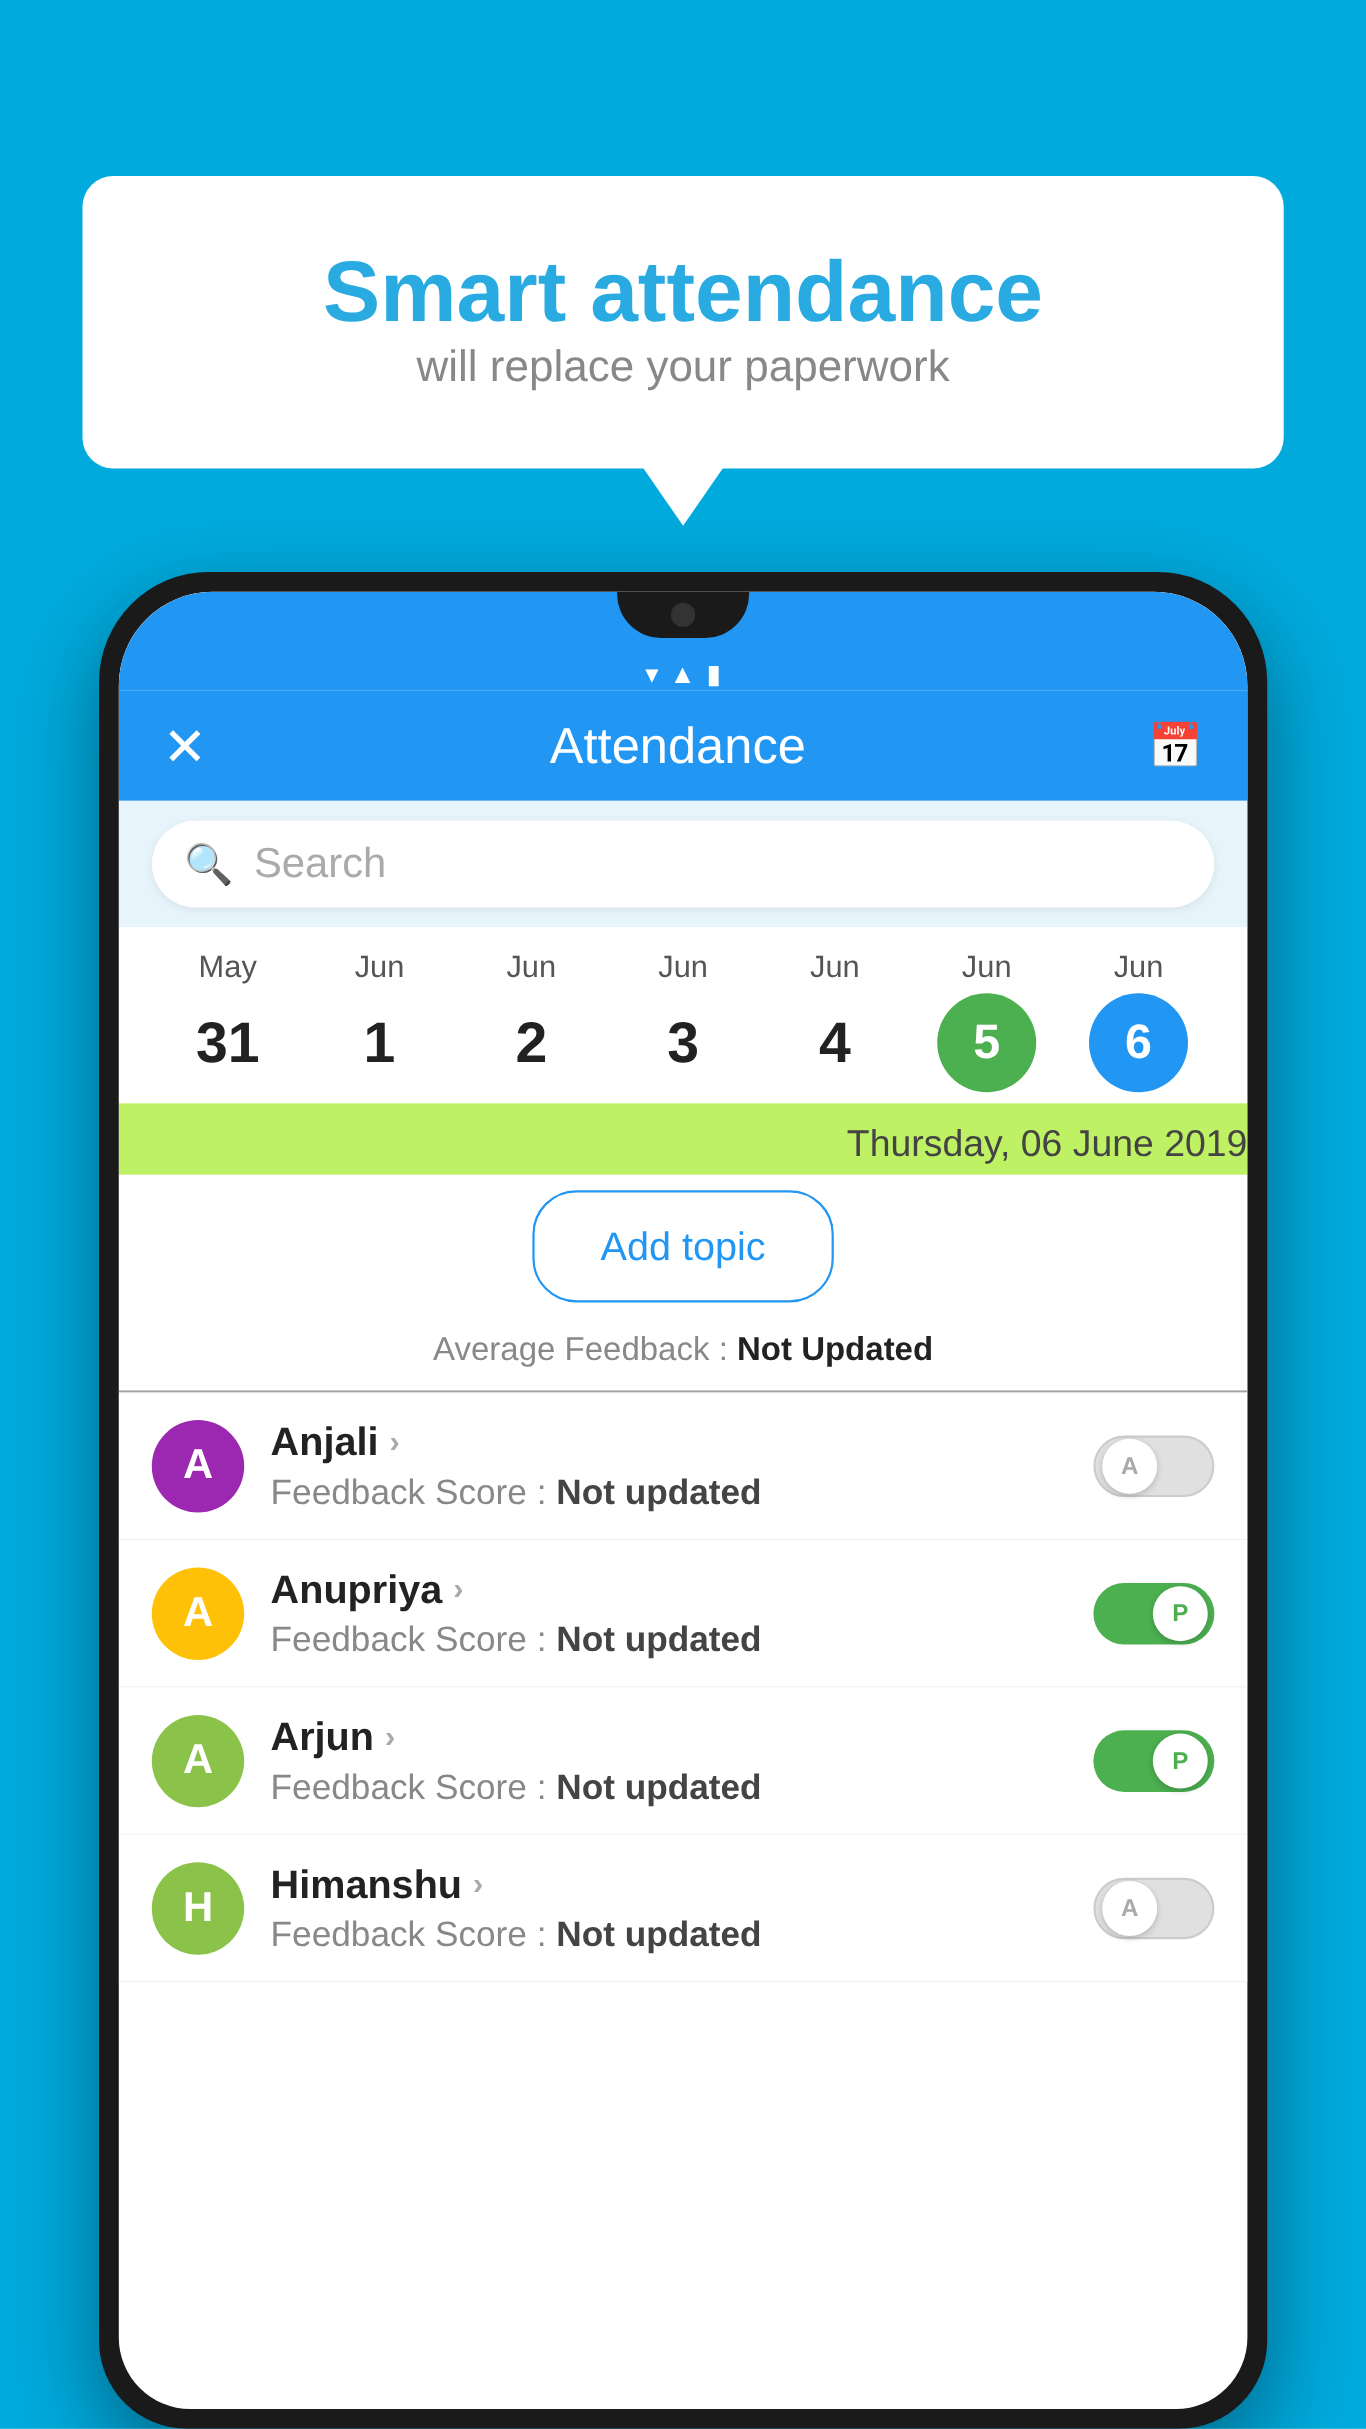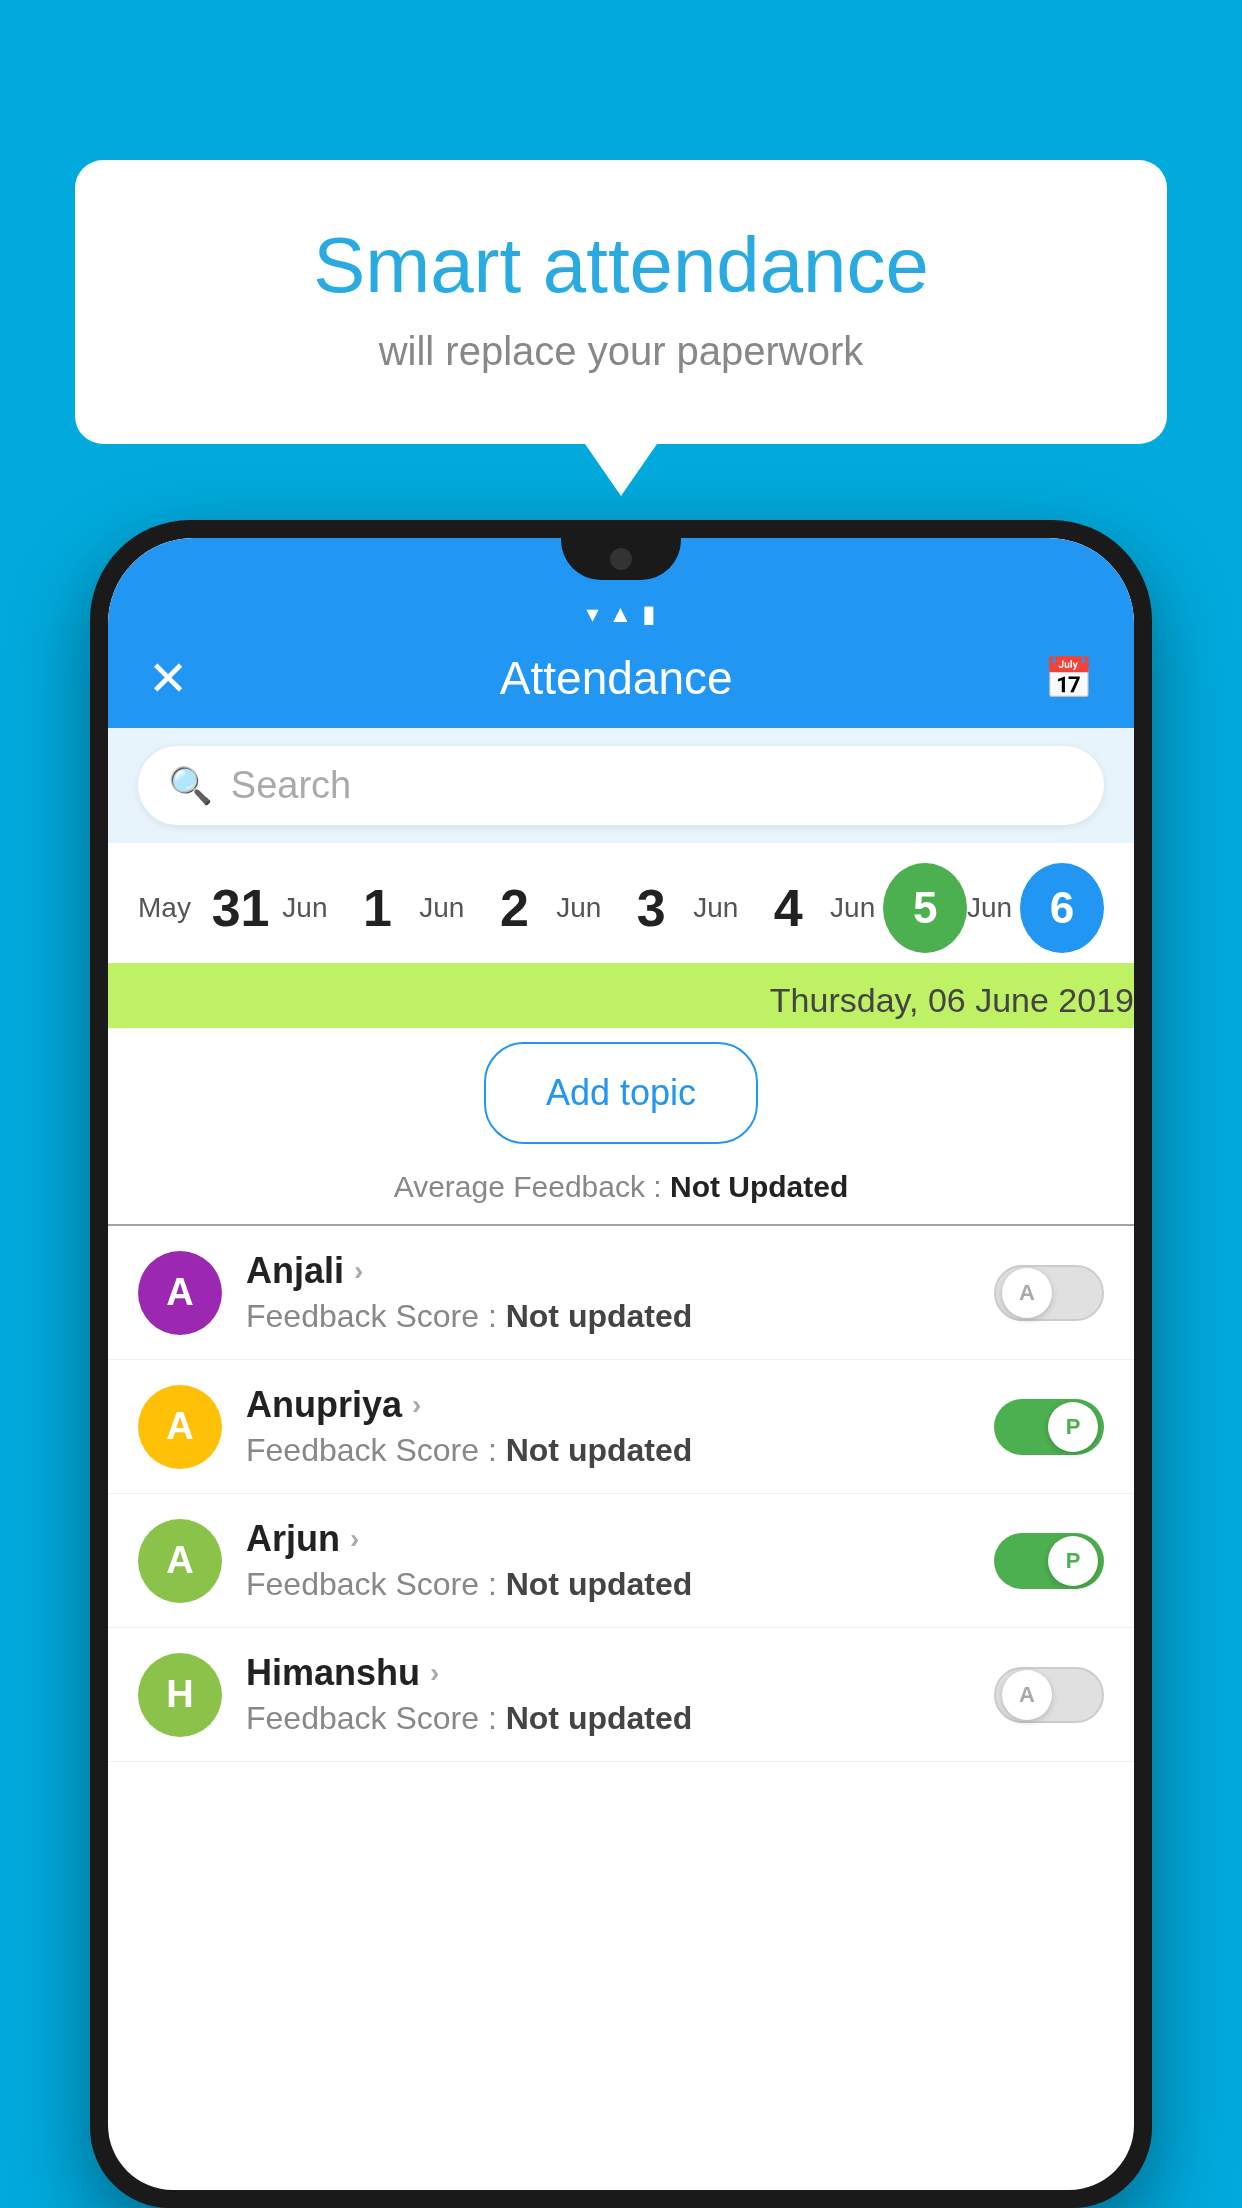--- a/index.html
+++ b/index.html
@@ -34,22 +34,21 @@
       transform: translateX(-50%);
       width: 0;
       height: 0;
       border-left: 38px solid transparent;
       border-right: 38px solid transparent;
       border-top: 55px solid white;
     }
     .bubble-title {
       font-size: 78px;
       color: #29ABE2;
-      font-weight: 400;
-      margin-bottom: 18px;
+      font-weight: 700;
     }
     .bubble-subtitle {
       font-size: 40px;
       color: #888;
       font-weight: 400;
     }
 
     
     .phone-frame {
       position: absolute;
@@ -170,21 +169,21 @@
       background: white;
     }
     .calendar-row {
       display: flex;
       justify-content: space-around;
       align-items: center;
       padding: 0 10px;
     }
     .cal-day {
       display: flex;
-      flex-direction: row;
+      flex-direction: column;
       align-items: center;
       gap: 8px;
       min-width: 100px;
     }
     .cal-month {
       font-size: 28px;
       color: #555;
     }
     .cal-num {
       font-size: 52px;

